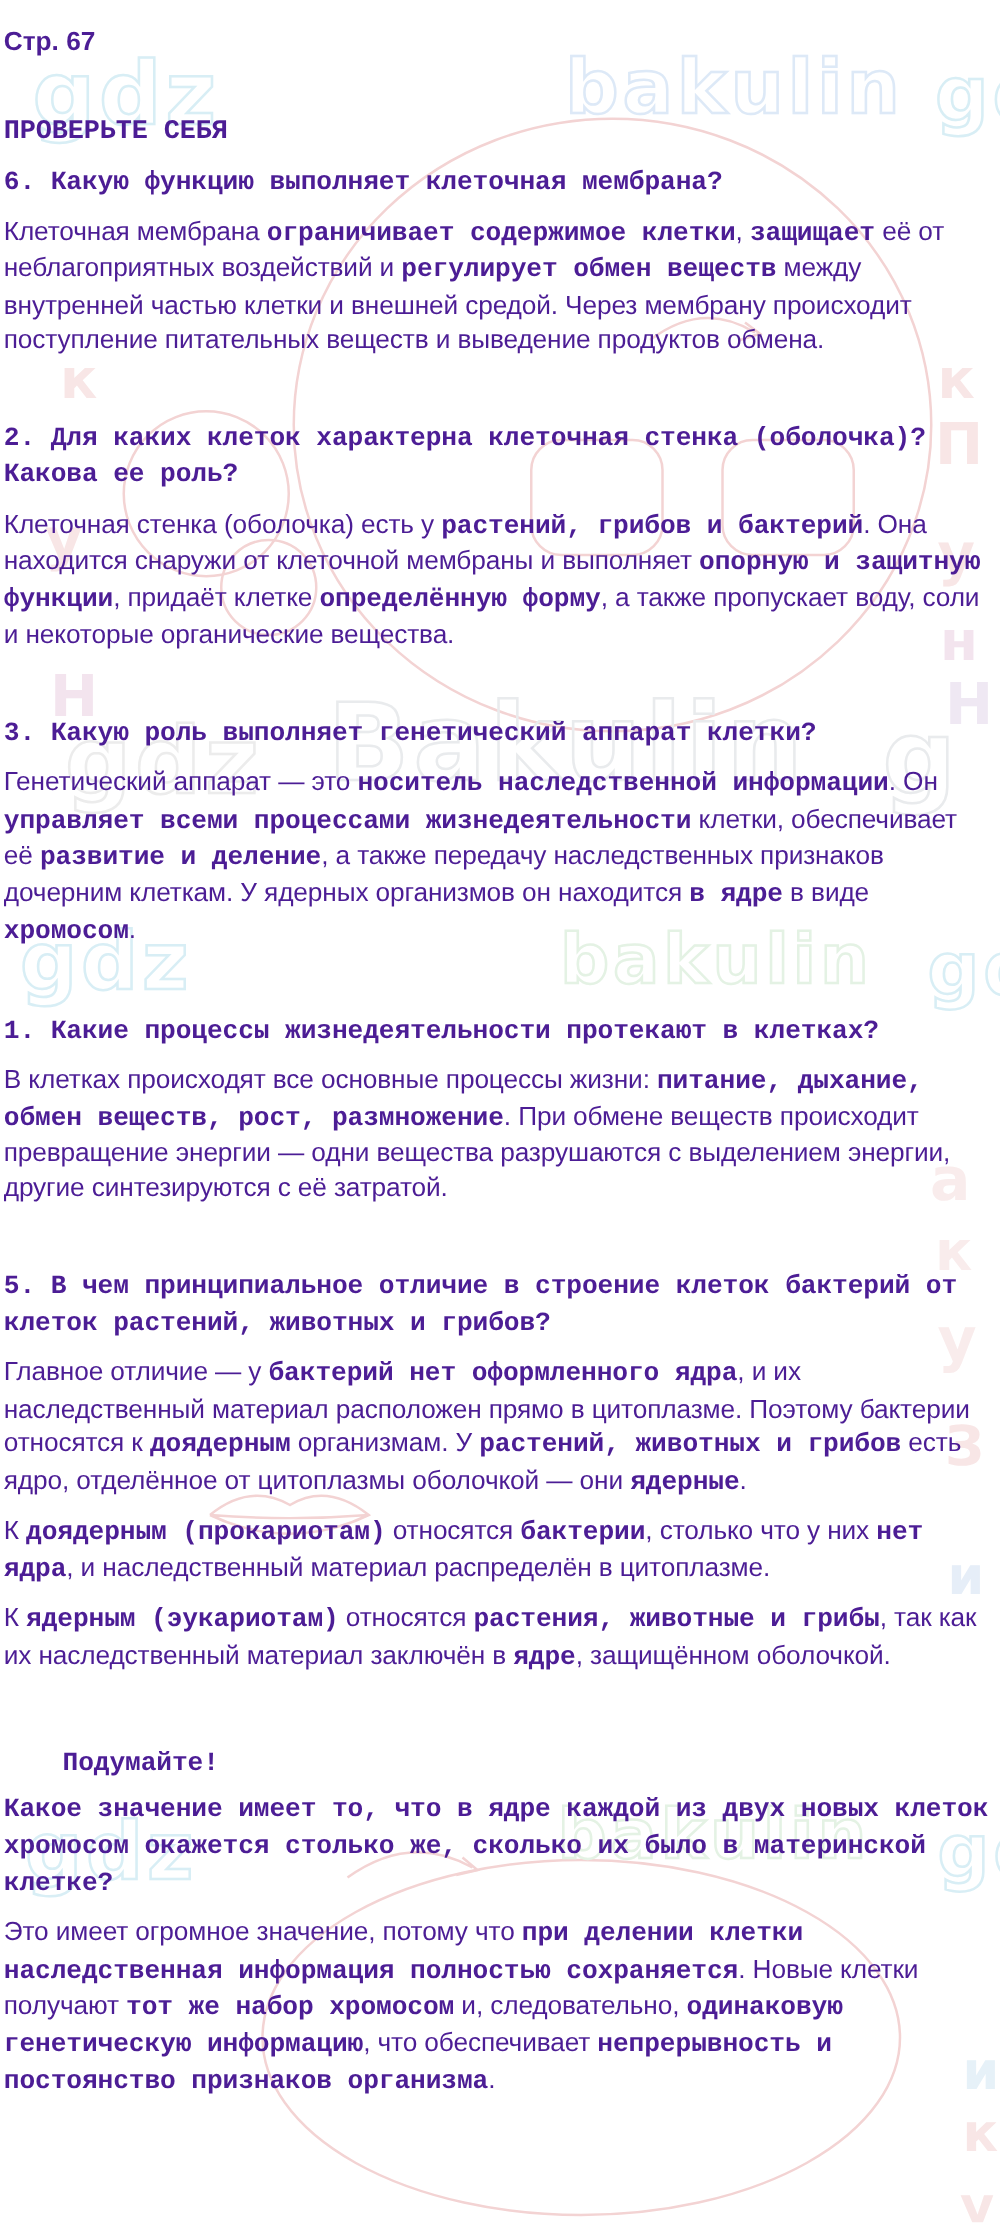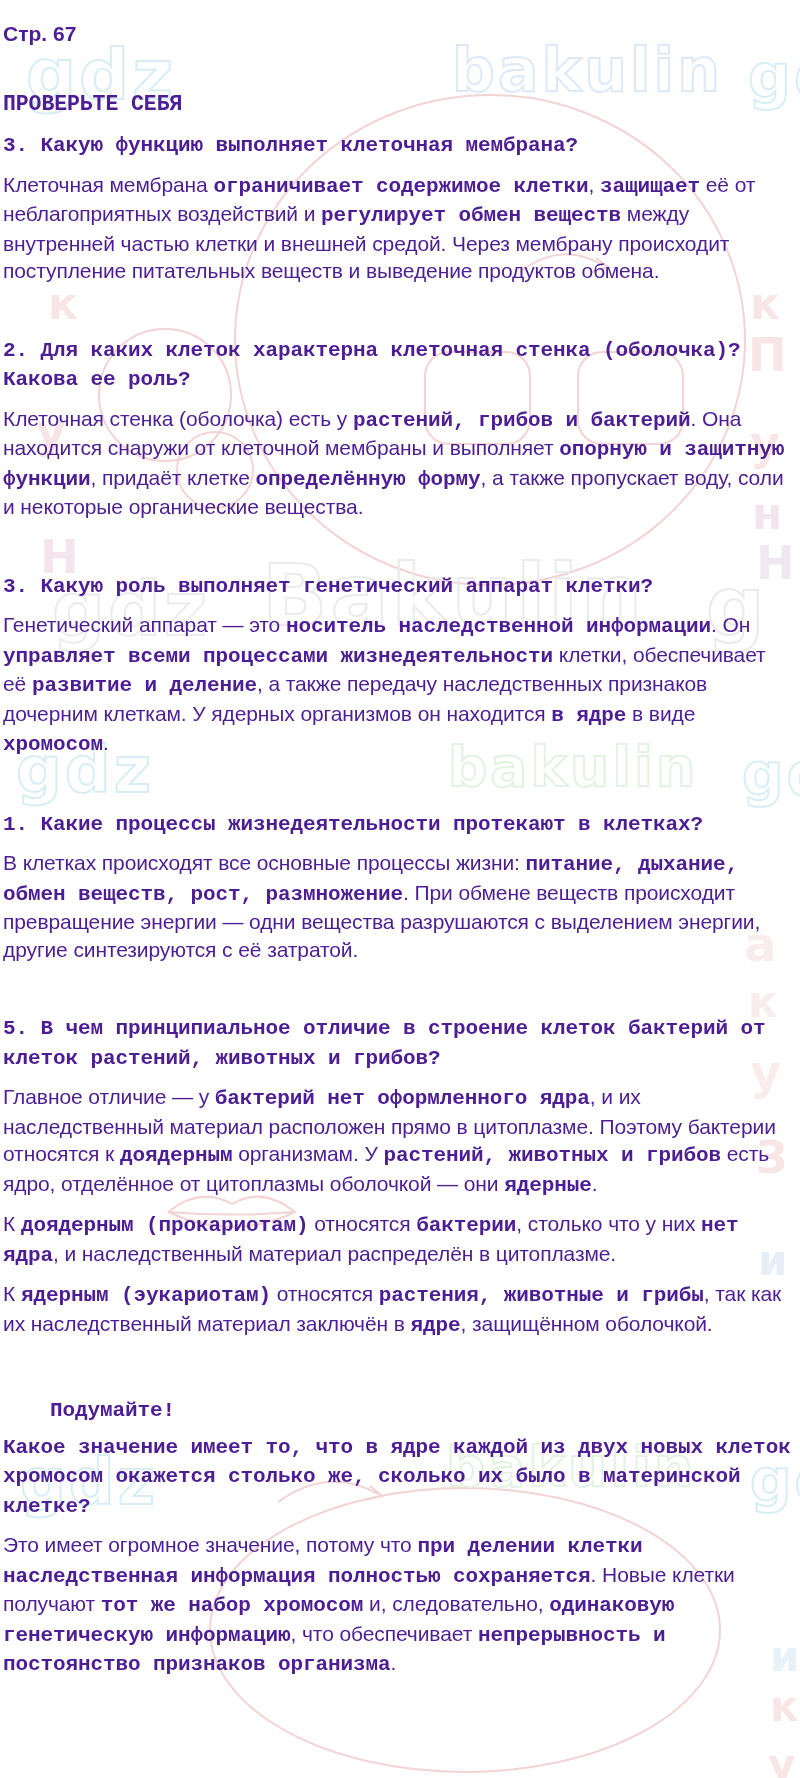--- a/index.html
+++ b/index.html
@@ -68,21 +68,21 @@
       <span class="wm" style="left: 758px; top: 1240px; font-size: 42px; color: rgb(230, 238, 248);">и</span>
       <span class="wm" style="left: 770px; top: 1636px; font-size: 42px; color: rgb(230, 241, 248);">и</span>
       <span class="wm" style="left: 770px; top: 1686px; font-size: 42px; color: rgb(248, 230, 230);">к</span>
       <span class="wm" style="left: 768px; top: 1744px; font-size: 42px; color: rgb(248, 230, 230);">у</span>
     </div>
 
   <div class="content">
     <div class="page-header">Стр. 67</div>
     <div class="blocks">
         <p class="block title"><span class="b">ПРОВЕРЬТЕ СЕБЯ</span></p>
-        <p class="block question"><span class="b">3. Какую функцию выполняет клеточная мембрана?</span></p>
+        <p class="block question"><span class="b">6. Какую функцию выполняет клеточная мембрана?</span></p>
         <p class="block answer"><span class="r">Клеточная мембрана </span><span class="b">ограничивает содержимое клетки</span><span class="r">, </span><span class="b">защищает</span><span class="r"> её от неблагоприятных воздействий и </span><span class="b">регулирует обмен веществ</span><span class="r"> между внутренней частью клетки и внешней средой. Через мембрану происходит поступление питательных веществ и выведение продуктов обмена.</span></p>
         <p class="block question"><span class="b">2. Для каких клеток характерна клеточная стенка (оболочка)? Какова ее роль?</span></p>
         <p class="block answer"><span class="r">Клеточная стенка (оболочка) есть у </span><span class="b">растений, грибов и бактерий</span><span class="r">. Она находится снаружи от клеточной мембраны и выполняет </span><span class="b">опорную и защитную функции</span><span class="r">, придаёт клетке </span><span class="b">определённую форму</span><span class="r">, а также пропускает воду, соли и некоторые органические вещества.</span></p>
         <p class="block question"><span class="b">3. Какую роль выполняет генетический аппарат клетки?</span></p>
         <p class="block answer"><span class="r">Генетический аппарат — это </span><span class="b">носитель наследственной информации</span><span class="r">. Он </span><span class="b">управляет всеми процессами жизнедеятельности</span><span class="r"> клетки, обеспечивает её </span><span class="b">развитие и деление</span><span class="r">, а также передачу наследственных признаков дочерним клеткам. У ядерных организмов он находится </span><span class="b">в ядре</span><span class="r"> в виде </span><span class="b">хромосом</span><span class="r">.</span></p>
         <p class="block question"><span class="b">1. Какие процессы жизнедеятельности протекают в клетках?</span></p>
         <p class="block answer"><span class="r">В клетках происходят все основные процессы жизни: </span><span class="b">питание, дыхание, обмен веществ, рост, размножение</span><span class="r">. При обмене веществ происходит превращение энергии — одни вещества разрушаются с выделением энергии, другие синтезируются с её затратой.</span></p>
         <p class="block question"><span class="b">5. В чем принципиальное отличие в строение клеток бактерий от клеток растений, животных и грибов?</span></p>
         <p class="block answer"><span class="r">Главное отличие — у </span><span class="b">бактерий нет оформленного ядра</span><span class="r">, и их наследственный материал расположен прямо в цитоплазме. Поэтому бактерии относятся к </span><span class="b">доядерным</span><span class="r"> организмам. У </span><span class="b">растений, животных и грибов</span><span class="r"> есть ядро, отделённое от цитоплазмы оболочкой — они </span><span class="b">ядерные</span><span class="r">.</span></p>
         <p class="block answer"><span class="r">К </span><span class="b">доядерным (прокариотам)</span><span class="r"> относятся </span><span class="b">бактерии</span><span class="r">, столько что у них </span><span class="b">нет ядра</span><span class="r">, и наследственный материал распределён в цитоплазме.</span></p>

